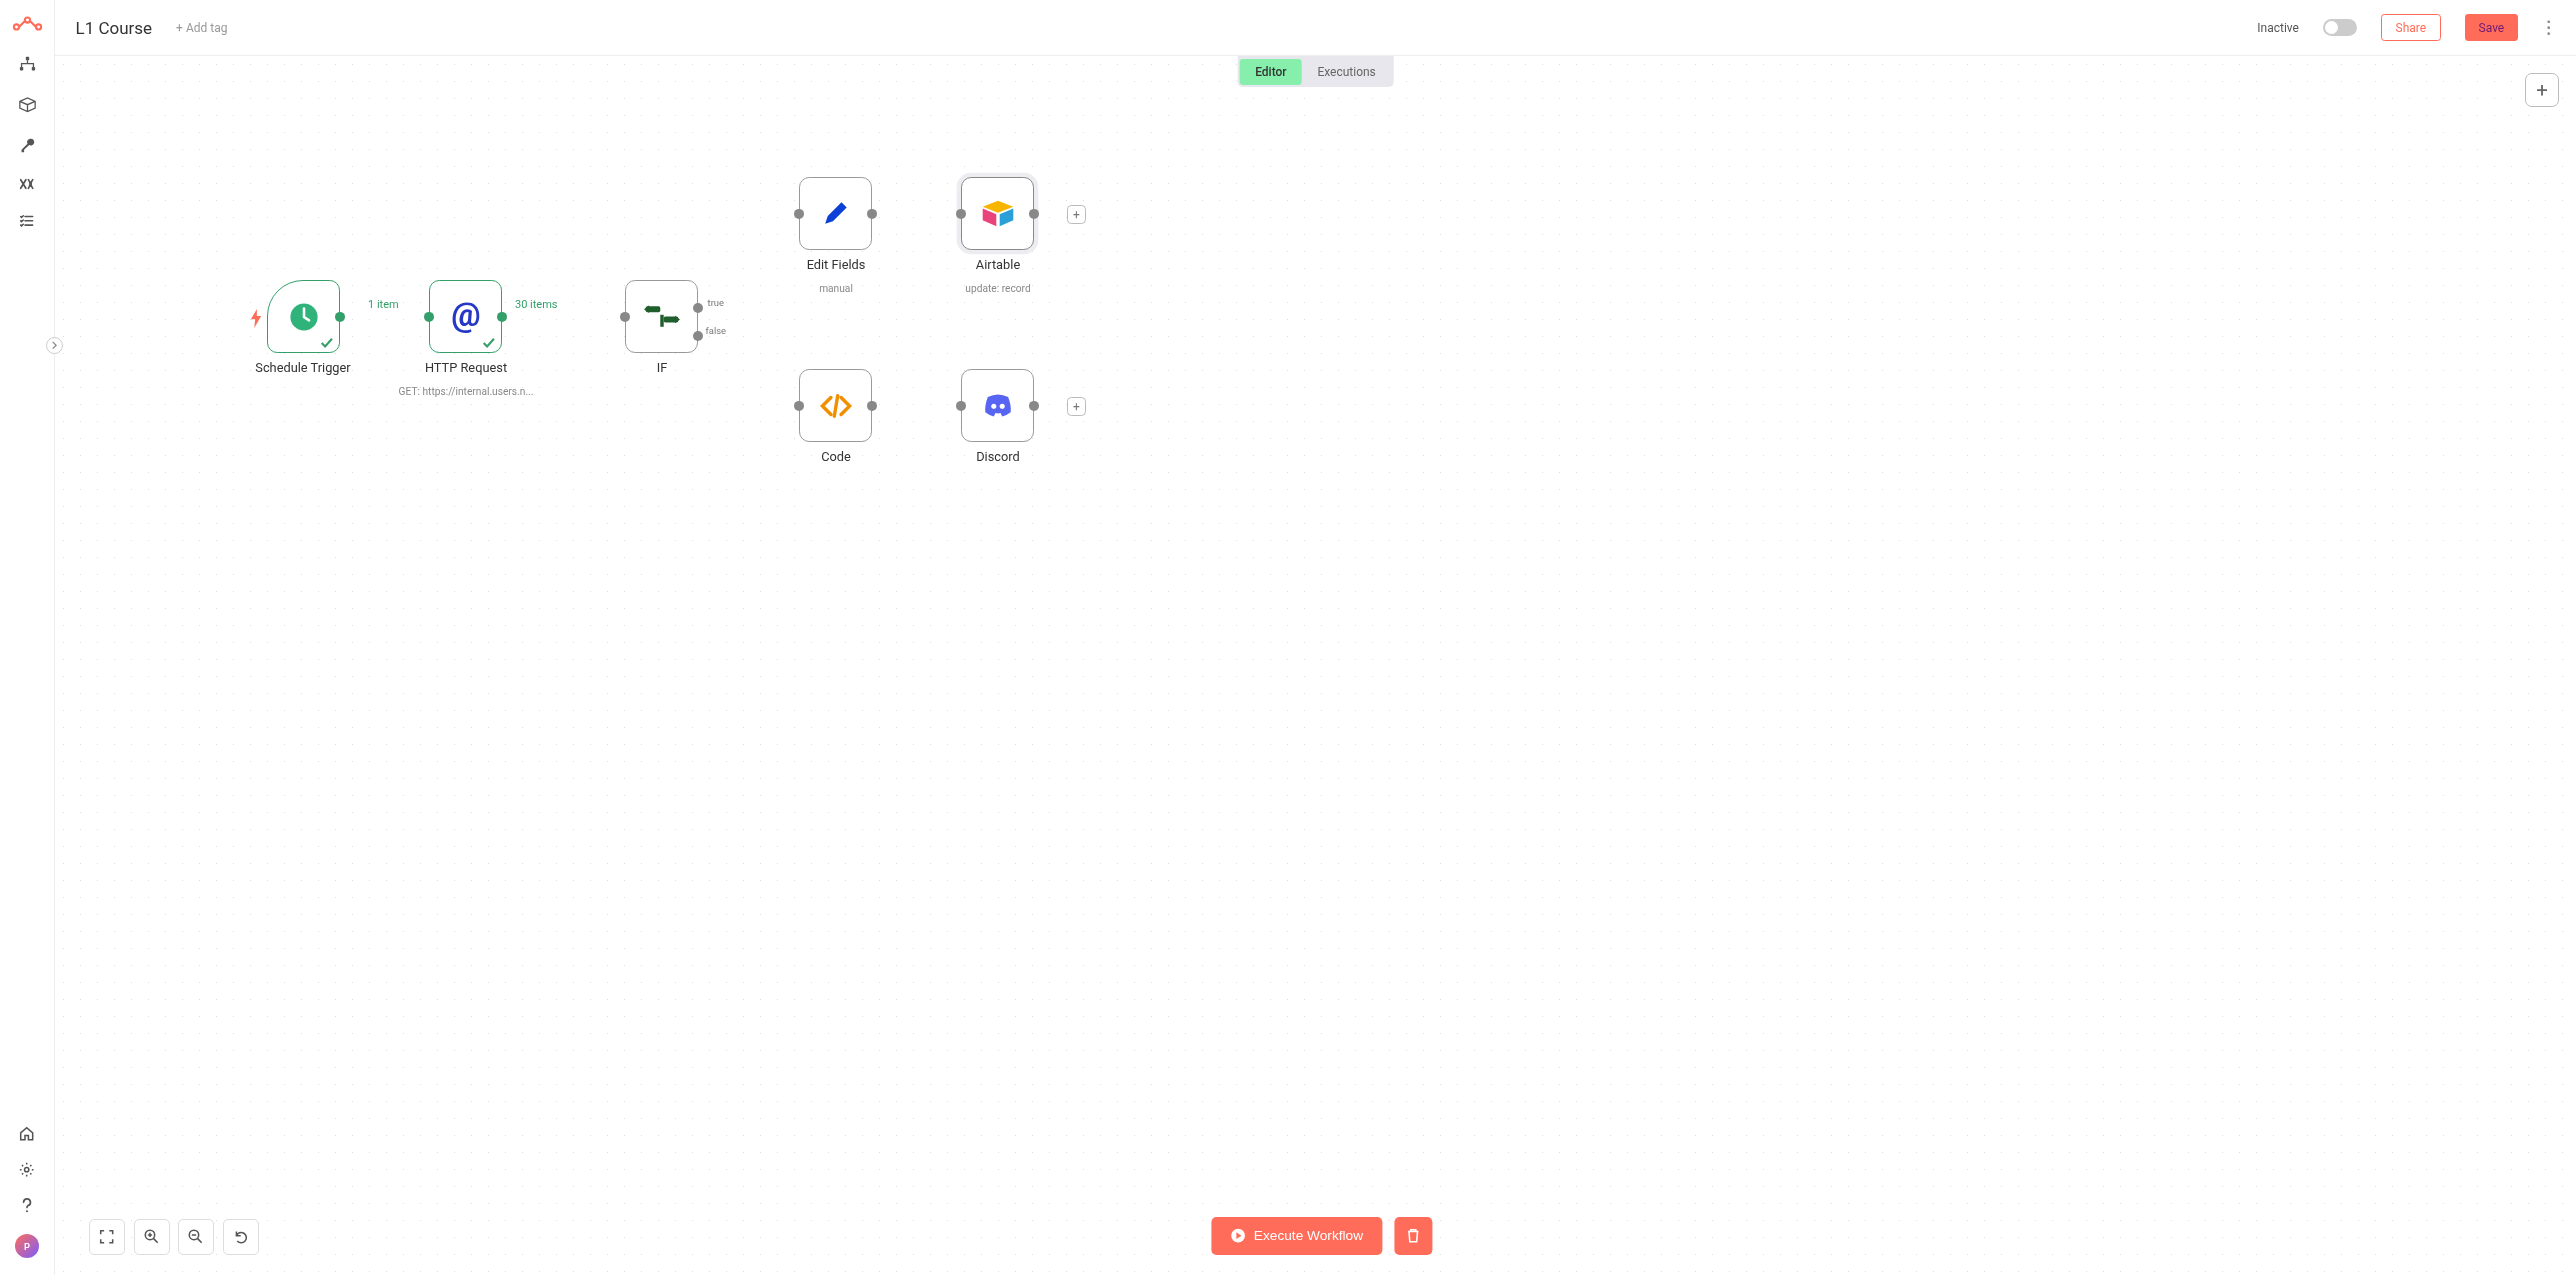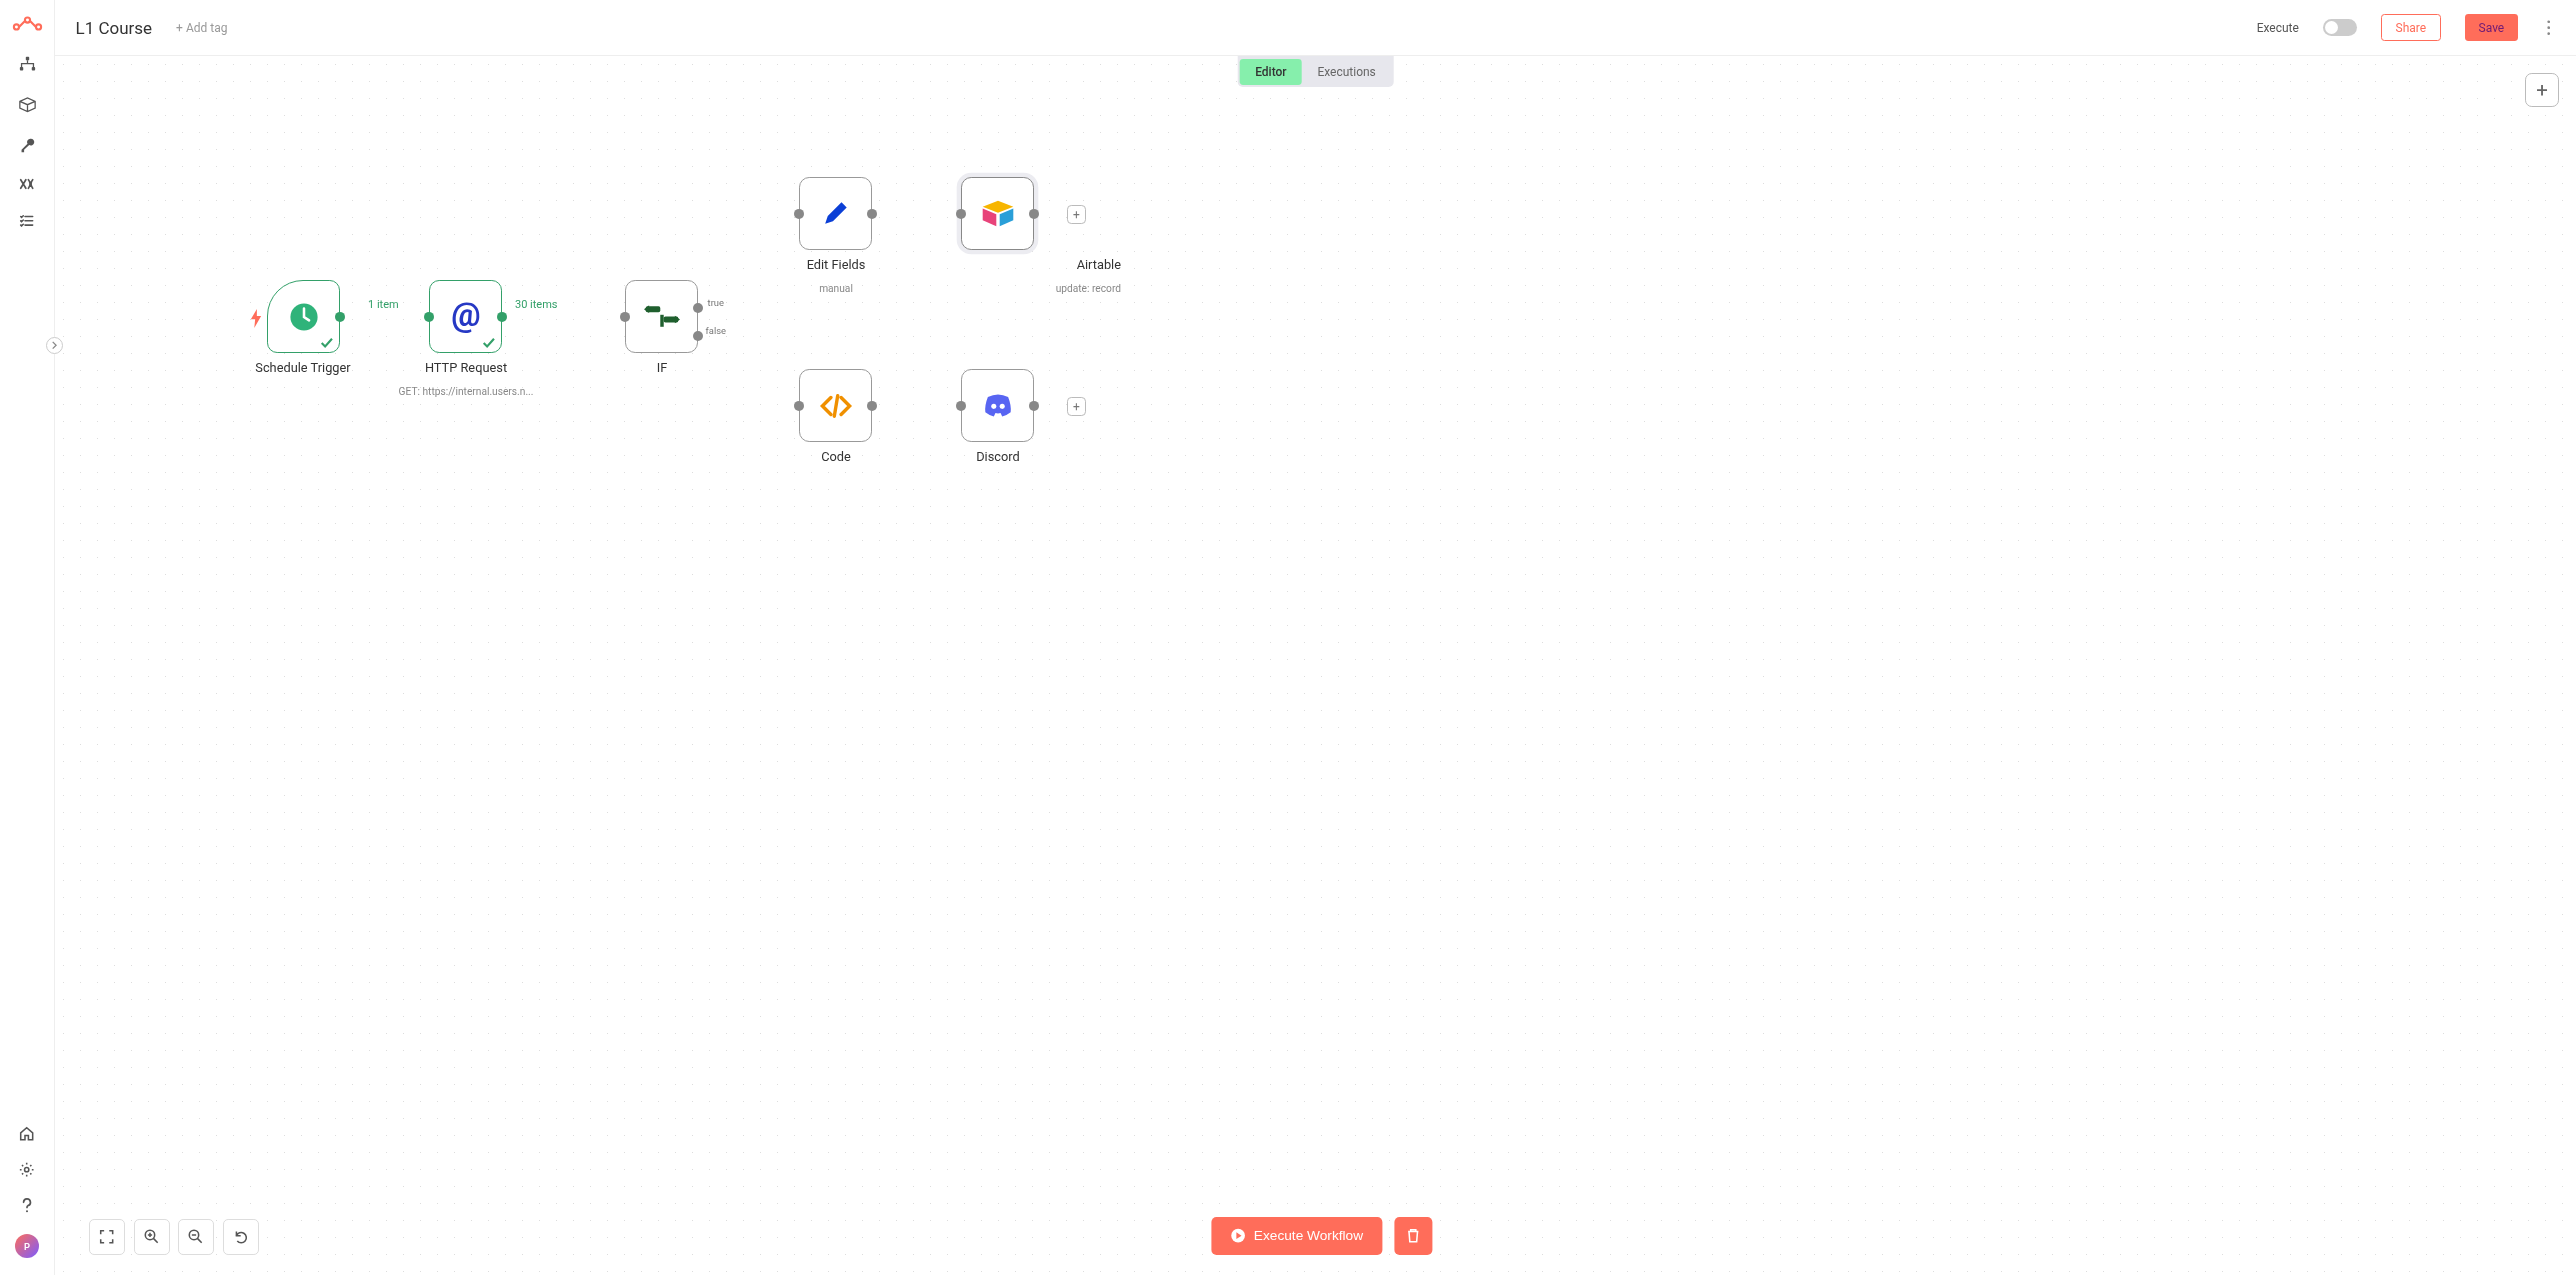--- a/index.html
+++ b/index.html
@@ -231,21 +231,21 @@
           <path d="M2 1 L6 5 L2 9" fill="none" stroke="#888" stroke-width="1.5"></path>
         </svg>
     </div>
   </div>
 
   <div class="main">
     <div class="header">
       <div class="wf-title">L1 Course</div>
       <div class="add-tag">+ Add tag</div>
       <div class="header-spacer"></div>
-      <div class="inactive-label">Execute</div>
+      <div class="inactive-label">Inactive</div>
       <div class="toggle"></div>
       <div class="btn btn-share">Share</div>
       <div class="btn btn-save">Save</div>
       <div class="more-btn">
         <svg width="3.4" height="15.4" viewBox="0 0 4 18">
             <circle cx="2" cy="2" r="1.6" fill="#888"></circle>
             <circle cx="2" cy="9" r="1.6" fill="#888"></circle>
             <circle cx="2" cy="16" r="1.6" fill="#888"></circle>
           </svg>
       </div>
@@ -363,21 +363,21 @@
 
         <div class="node airtable-sel" style="left:906px; top:121px;">
           <svg width="34" height="29" viewBox="0 0 40 34">
               <polygon points="20,2 38,9 20,16 2,9" fill="#f7b500"></polygon>
               <polygon points="2,11 18,18 18,32 2,25" fill="#e8437a"></polygon>
               <polygon points="22,18 38,11 38,25 22,32" fill="#2a9fd8"></polygon>
             </svg>
           <div class="port in"></div>
           <div class="port out"></div>
         </div>
-        <div class="node-labels" style="left:878px; top:201px;text-align:right;">
+        <div class="node-labels" style="left:849px; top:201px;">
           <div class="node-title">Airtable</div>
           <div class="node-sub">update: record</div>
         </div>
         <div class="add-handle" style="left:1012px; top:149px;">+</div>
 
         <div class="node" style="left:744px; top:313px;">
           <svg width="34" height="24" viewBox="0 0 40 28">
               <path d="M14 4 L4 14 L14 24 M26 4 L36 14 L26 24 M22 2 L18 26" stroke="#f09000" stroke-width="4" fill="none" stroke-linecap="round"></path>
             </svg>
           <div class="port in"></div>

